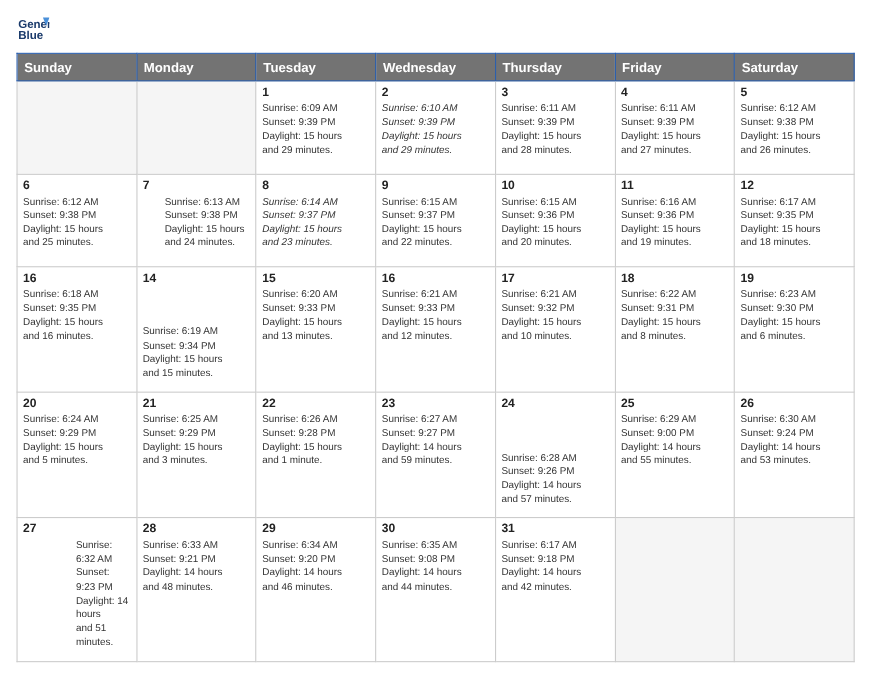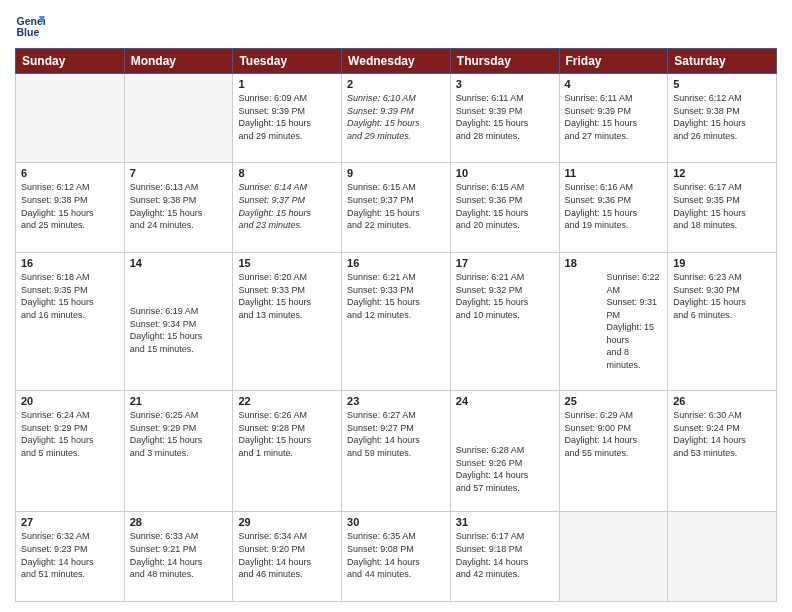--- a/index.html
+++ b/index.html
@@ -45,21 +45,21 @@
       color: #333;
     }
     .calendar {
       flex: 1;
       border: 1px solid #ccc;
       border-collapse: collapse;
       width: 100%;
       table-layout: fixed;
     }
     .calendar th {
-      background: #7f1d1d;
+      background: #737373;
       color: #fff;
       text-align: left;
       padding: 5px 6px;
       font-size: 12px;
       font-weight: bold;
       border: 1px solid #2b5fad;
     }
     .calendar td {
       vertical-align: top;
       border: 1px solid #ccc;
@@ -162,21 +162,21 @@
         <tr>
           <td>
             <span class="day-num">6</span>
             <div class="cell-text" style="white-space: pre-line;">Sunrise: 6:12 AM
 Sunset: 9:38 PM
 Daylight: 15 hours
 and 25 minutes.</div>
           </td>
           <td>
             <span class="day-num">7</span>
-            <div class="cell-text" style="white-space: pre-line;">Sunrise: 6:13 AM
+            <div class="cell-text" style="white-space: pre-line; margin-left: 20px;">Sunrise: 6:13 AM
 Sunset: 9:38 PM
 Daylight: 15 hours
 and 24 minutes.</div>
           </td>
           <td>
             <span class="day-num">8</span>
             <div class="cell-text" style="white-space: pre-line; font-style: italic;">Sunrise: 6:14 AM
 Sunset: 9:37 PM
 Daylight: 15 hours
 and 23 minutes.</div>
@@ -241,21 +241,21 @@
           </td>
           <td>
             <span class="day-num">17</span>
             <div class="cell-text" style="white-space: pre-line;">Sunrise: 6:21 AM
 Sunset: 9:32 PM
 Daylight: 15 hours
 and 10 minutes.</div>
           </td>
           <td>
             <span class="day-num">18</span>
-            <div class="cell-text" style="white-space: pre-line; margin-left: 42px;">Sunrise: 6:22 AM
+            <div class="cell-text" style="white-space: pre-line;">Sunrise: 6:22 AM
 Sunset: 9:31 PM
 Daylight: 15 hours
 and 8 minutes.</div>
           </td>
           <td>
             <span class="day-num">19</span>
             <div class="cell-text" style="white-space: pre-line;">Sunrise: 6:23 AM
 Sunset: 9:30 PM
 Daylight: 15 hours
 and 6 minutes.</div>
@@ -308,21 +308,21 @@
             <span class="day-num">26</span>
             <div class="cell-text" style="white-space: pre-line;">Sunrise: 6:30 AM
 Sunset: 9:24 PM
 Daylight: 14 hours
 and 53 minutes.</div>
           </td>
         </tr>
         <tr>
           <td>
             <span class="day-num">27</span>
-            <div class="cell-text" style="white-space: pre-line;">Sunrise: 6:32 AM
+            <div class="cell-text" style="white-space: pre-line; margin-left: 48px;">Sunrise: 6:32 AM
 Sunset: 9:23 PM
 Daylight: 14 hours
 and 51 minutes.</div>
           </td>
           <td>
             <span class="day-num">28</span>
             <div class="cell-text" style="white-space: pre-line;">Sunrise: 6:33 AM
 Sunset: 9:21 PM
 Daylight: 14 hours
 and 48 minutes.</div>

